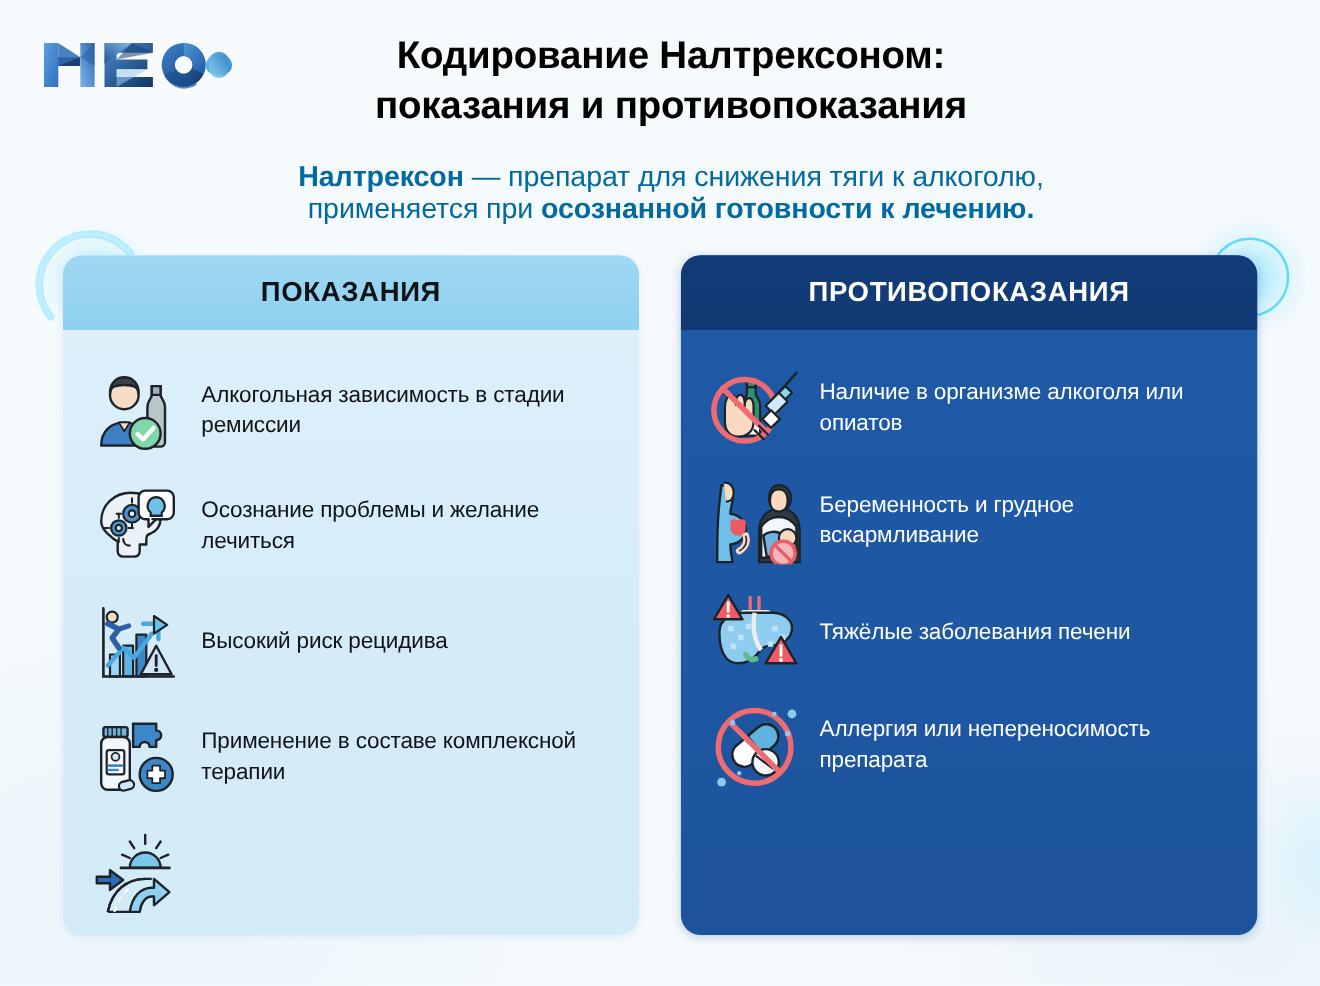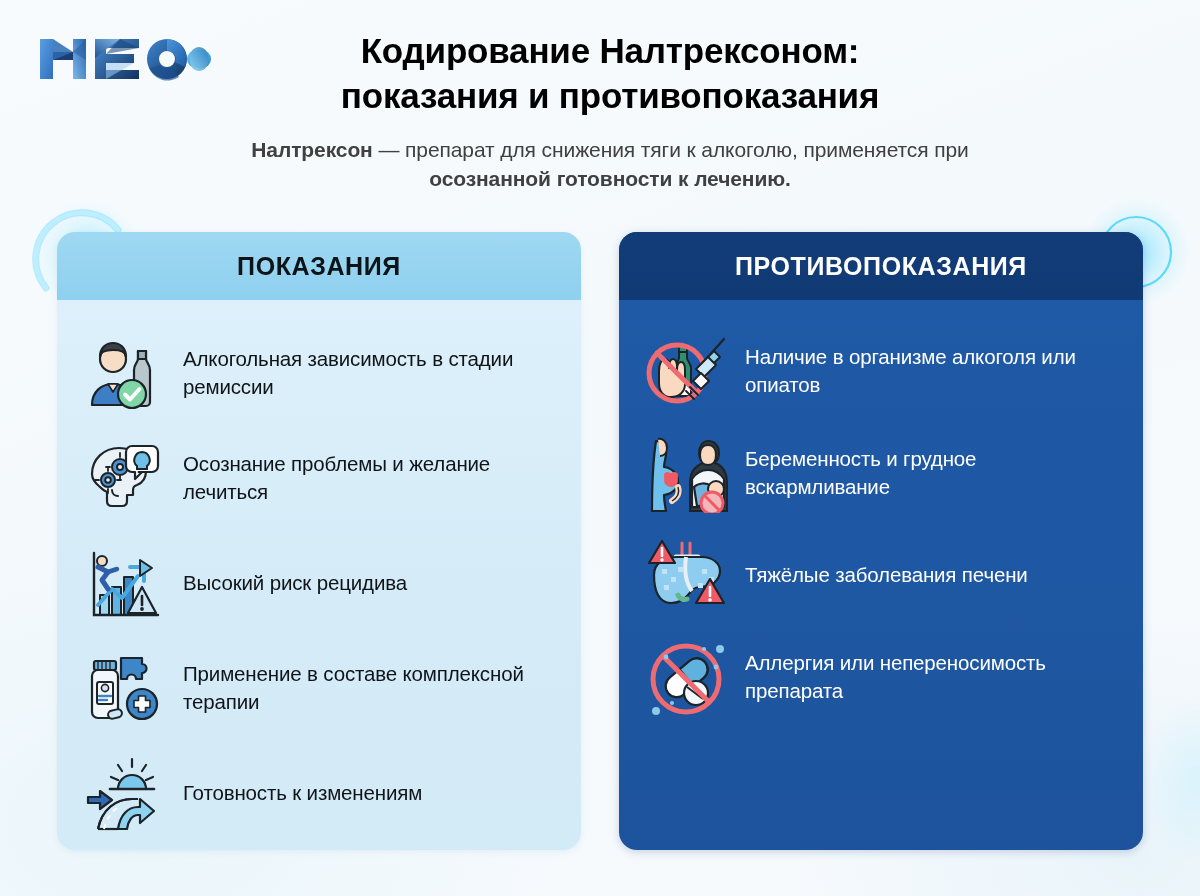--- a/index.html
+++ b/index.html
@@ -56,24 +56,24 @@
 
   .title {
     font-size: 35px;
     line-height: 45px;
     font-weight: bold;
     color: #000000;
     letter-spacing: -0.2px;
   }
 
   .subtitle {
-    margin-top: 17px;
-    font-size: 21px;
+    margin-top: 28px;
+    font-size: 26px;
     line-height: 29px;
-    color: #404040;
+    color: #0369a1;
     letter-spacing: -0.1px;
   }
   .subtitle b { font-weight: bold; }
 
   
   .cards {
     position: absolute;
     top: 232px;
     left: 0;
     width: 1200px;
@@ -413,21 +413,20 @@
 
               <path d="M14 76c4-20 18-30 34-30h6" fill="none" stroke="#1c2329" stroke-width="2.2"></path>
               <path d="M34 76c2-14 10-22 20-22h2v-8l14 12-14 12v-8h-2c-6 0-10 6-11 14z" fill="#8fd2f0" stroke="#1c2329" stroke-width="2.2" stroke-linejoin="round"></path>
               <path d="M14 76c4-20 18-30 34-30" fill="none" stroke="#1c2329" stroke-width="2.2"></path>
               <path d="M14 76h20" stroke="#1c2329" stroke-width="2.2"></path>
               <path d="M20 76c3-12 9-19 16-23" stroke="#ffffff" stroke-width="2" stroke-dasharray="5 5" fill="none"></path>
 
               <path d="M4 44h12v-6l12 9-12 9v-6H4z" fill="#2f6ab4" stroke="#1c2329" stroke-width="2.2" stroke-linejoin="round"></path>
             </svg>
           </span>
-          <span class="item-text">Готовность к изменениям</span>
         </div>
 
       </div>
     </section>
 
     <section class="card card-right">
       <div class="card-head card-head-right">
         <h2 class="card-title card-title-right">ПРОТИВОПОКАЗАНИЯ</h2>
       </div>
       <div class="card-body">

